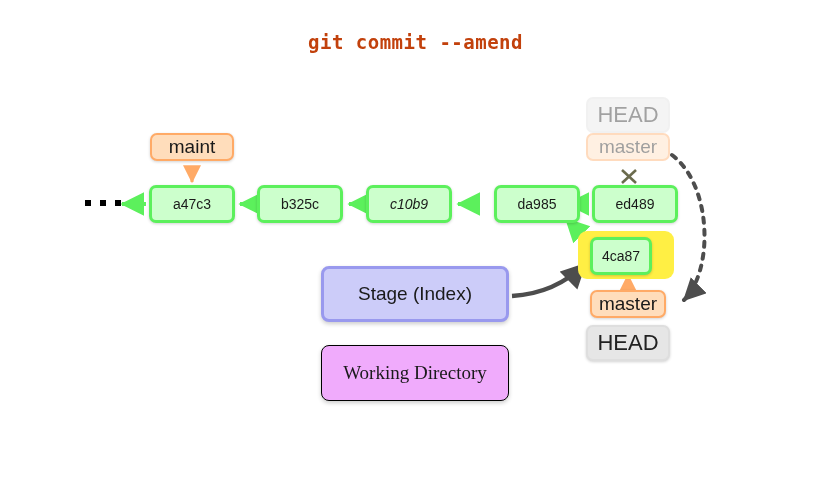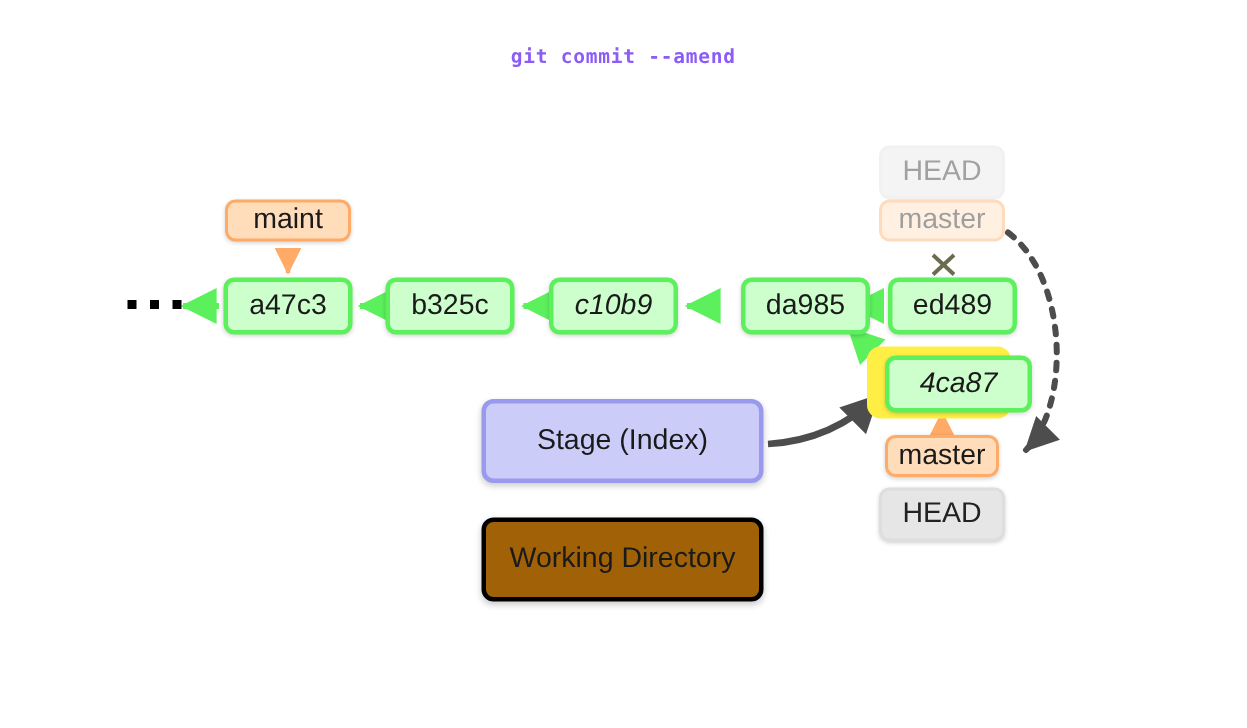--- a/index.html
+++ b/index.html
@@ -25,59 +25,59 @@
     height: 485px;
   }
 
   .title {
     position: absolute;
     left: 0;
     top: 31px;
     width: 831px;
     text-align: center;
     font-family: "DejaVu Sans Mono", "Liberation Mono", monospace;
-    font-size: 13px;
+    font-size: 19px;
     font-weight: bold;
-    color: #8b5cf6;
+    color: #c2410c;
     letter-spacing: 0.5px;
   }
 
   .node {
     position: absolute;
     box-sizing: border-box;
     display: flex;
     align-items: center;
     justify-content: center;
     color: #1a1a1a;
     white-space: nowrap;
   }
 
   .commit {
     border: 3px solid #5cf05c;
     background: #ccffcc;
     border-radius: 7px;
-    font-size: 19px;
+    font-size: 14px;
     height: 38px;
     box-shadow: 0 1px 3px rgba(0,0,0,0.18);
   }
 
   .branch-label {
     border: 2px solid #ffaa66;
     background: #ffddbb;
     border-radius: 7px;
     font-size: 19px;
     height: 28px;
     box-shadow: 0 1px 3px rgba(0,0,0,0.18);
   }
 
   .head-label {
     border: 2px solid #dedede;
     background: #e6e6e6;
     border-radius: 7px;
-    font-size: 19px;
+    font-size: 22px;
     height: 36px;
     color: #222222;
     box-shadow: 0 1px 3px rgba(0,0,0,0.18);
   }
 
   .faded {
     opacity: 0.42;
     box-shadow: none;
   }
 
@@ -85,22 +85,23 @@
     border-radius: 8px;
     font-size: 19px;
     height: 56px;
     box-shadow: 0 2px 4px rgba(0,0,0,0.2);
   }
   .stage-box {
     border: 3px solid #9999ee;
     background: #ccccf9;
   }
   .wd-box {
-    border: 3px solid #000000;
-    background: #a16207;
+    border: 1px solid #000000;
+    background: #f0abfc;
+    font-family: Liberation Serif, serif;
   }
 
   .highlight-glow {
     position: absolute;
     background: #ffef44;
     border-radius: 9px;
     box-shadow: 0 0 0 0 rgba(0,0,0,0);
   }
 
   .dots {
@@ -181,21 +182,21 @@
 
   <div class="node branch-label" style="left:150px; top:133px; width:84px;">maint</div>
 
   <div class="highlight-glow" style="left:578px; top:231px; width:96px; height:48px;"></div>
 
   <div class="node commit" style="left:149px; top:185px; width:86px;">a47c3</div>
   <div class="node commit" style="left:257px; top:185px; width:86px;">b325c</div>
   <div class="node commit" style="left:366px; top:185px; width:86px;font-style:italic;">c10b9</div>
   <div class="node commit" style="left:494px; top:185px; width:86px;">da985</div>
   <div class="node commit" style="left:592px; top:185px; width:86px;">ed489</div>
-  <div class="node commit" style="left:590px; top:237px; width:98px;font-style:italic;">4ca87</div>
+  <div class="node commit" style="left:590px; top:237px; width:62px;">4ca87</div>
 
   <div class="node head-label" style="left:586px; top:325px; width:84px;">HEAD</div>
   <div class="node branch-label" style="left:590px; top:290px; width:76px;">master</div>
 
   <div class="node bigbox stage-box" style="left:321px; top:266px; width:188px;">Stage (Index)</div>
   <div class="node bigbox wd-box" style="left:321px; top:345px; width:188px;">Working Directory</div>
 
 </div>
 
 </body></html>

